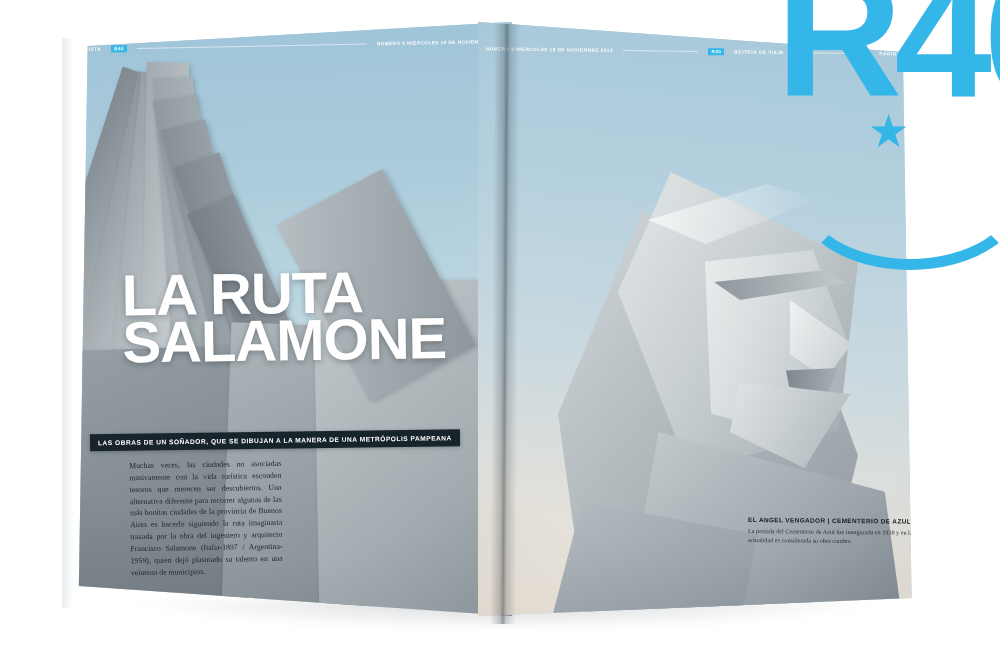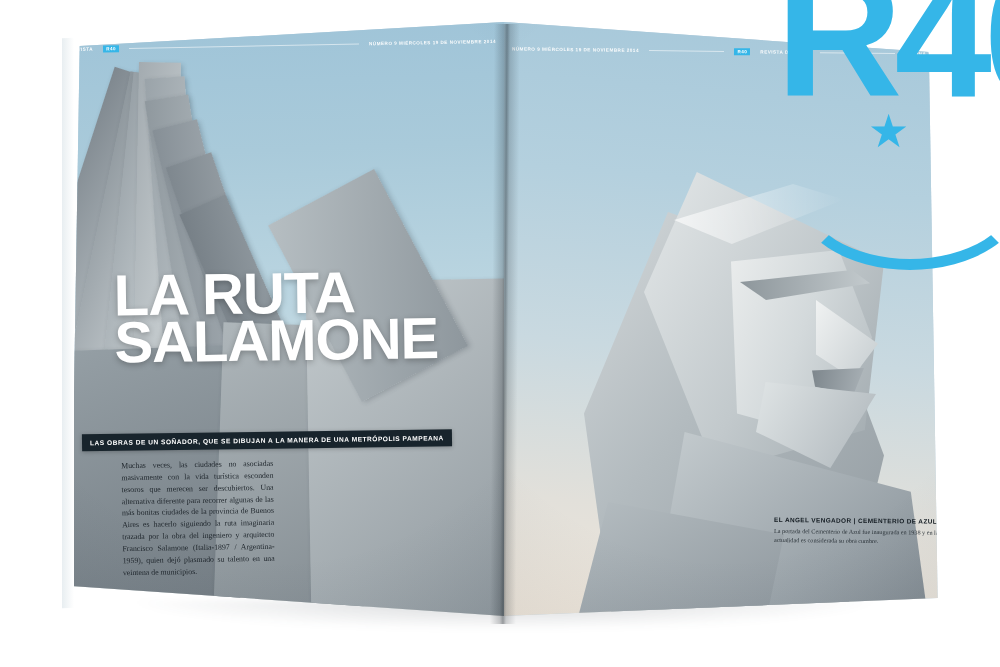--- a/index.html
+++ b/index.html
@@ -78,27 +78,27 @@
   .page {
     position: absolute;
     top: 0;
     height: 600px;
     overflow: hidden;
     background: #b9cfdd;
   }
 
   
   .page.left {
-    left: 0;
+    left: 8px;
     width: 442px;
     clip-path: polygon(4% 4%, 100% 0%, 100% 99%, 2% 94%);
     box-shadow: 6px 6px 18px rgba(0,0,0,0.18);
   }
   .page.right {
-    left: 442px;
+    left: 416px;
     width: 438px;
     clip-path: polygon(0% 0%, 97% 5%, 99% 96%, 0% 99%);
     box-shadow: -2px 6px 18px rgba(0,0,0,0.16);
   }
 
   
   .sky {
     position: absolute;
     inset: 0;
     background:

